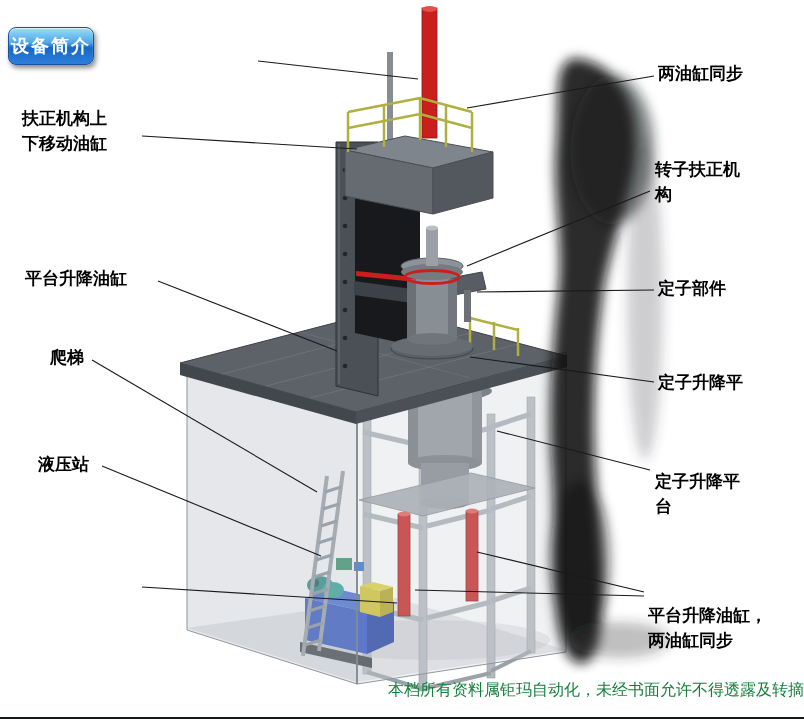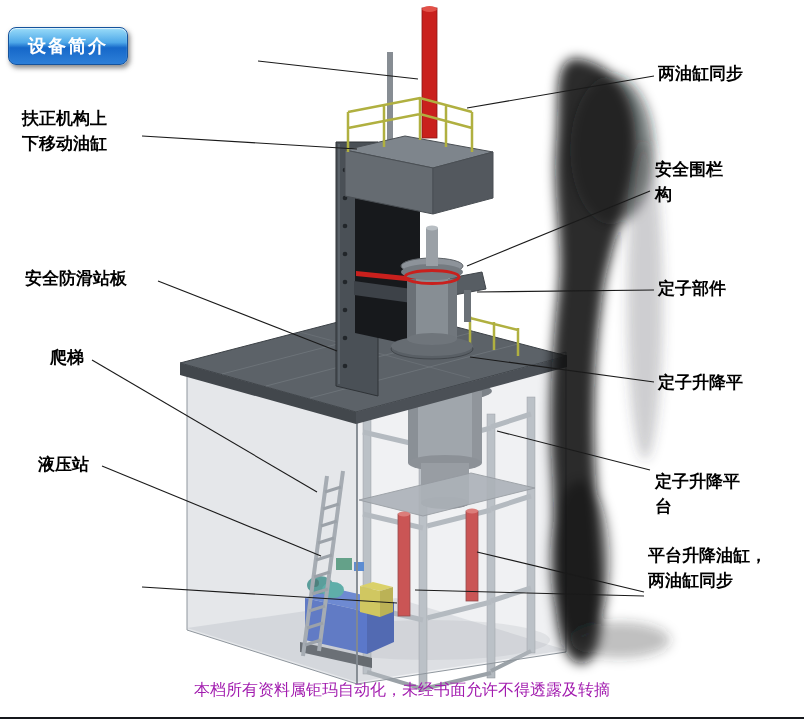--- a/index.html
+++ b/index.html
@@ -3,25 +3,25 @@
 <meta charset="utf-8">
 <style>
   *{margin:0;padding:0;box-sizing:border-box}
   html,body{background:#fff}
   .canvas{position:relative;width:804px;height:719px;background:#ffffff;overflow:hidden;
           font-family:"Liberation Sans","DejaVu Sans",sans-serif}
   svg.scene{position:absolute;left:0;top:0;z-index:1}
   .callout{position:absolute;font-size:17px;line-height:1.45;font-weight:600;color:#000;
            white-space:pre-line;z-index:3}
   .badge{position:absolute;left:8px;top:27px;z-index:4;color:#fff;font-size:18px;font-weight:700;
-         letter-spacing:2px;padding:6px 19px;border-radius:8px;border:1px solid #16539c;
+         letter-spacing:2px;padding:6px 2px;border-radius:8px;border:1px solid #16539c;
          background:linear-gradient(180deg,#9adcf9 0%,#4fa9e9 40%,#1668c9 55%,#2d7fd8 100%);
          box-shadow:2px 3px 5px rgba(40,40,40,.55), inset 0 1px 1px rgba(255,255,255,.7)}
-  .footer{position:absolute;left:0;top:680px;width:100%;text-align:center;z-index:3;
-          font-family:"Liberation Serif","DejaVu Serif",serif;font-size:16px;color:#a21caf}
+  .footer{position:absolute;left:0;top:680px;width:100%;text-align:right;z-index:3;
+          font-family:"Liberation Serif","DejaVu Serif",serif;font-size:16px;color:#15803d}
   .bottom-line{position:absolute;left:0;bottom:0;width:100%;height:2px;background:#15181c;z-index:5}
 </style>
 </head>
 <body>
 
 <div class="canvas">
 
   <svg class="scene" width="804" height="719" viewBox="0 0 804 719">
     <defs>
       <filter id="smear" x="-40%" y="-15%" width="180%" height="130%">
@@ -180,27 +180,27 @@
       <line x1="644" y1="592" x2="477" y2="552"></line>
       <line x1="644" y1="596" x2="415" y2="590"></line>
     </g>
   </svg>
 
   <div class="badge">设备简介</div>
 
   <div class="callout" style="left:658px;top:62px">两油缸同步</div>
   <div class="callout" style="left:22px;top:107px">扶正机构上
 下移动油缸</div>
-  <div class="callout" style="left:655px;top:158px">安全围栏
+  <div class="callout" style="left:655px;top:158px">转子扶正机
 构</div>
-  <div class="callout" style="left:25px;top:267px">安全防滑站板</div>
+  <div class="callout" style="left:25px;top:267px">平台升降油缸</div>
   <div class="callout" style="left:658px;top:277px">定子部件</div>
   <div class="callout" style="left:50px;top:346px">爬梯</div>
   <div class="callout" style="left:658px;top:371px">定子升降平</div>
   <div class="callout" style="left:38px;top:453px">液压站</div>
   <div class="callout" style="left:655px;top:470px">定子升降平
 台</div>
-  <div class="callout" style="left:648px;top:544px">平台升降油缸，
+  <div class="callout" style="left:648px;top:604px">平台升降油缸，
 两油缸同步</div>
 
   <div class="footer">本档所有资料属钜玛自动化，未经书面允许不得透露及转摘</div>
   <div class="bottom-line"></div>
 </div>
 
 </body></html>

